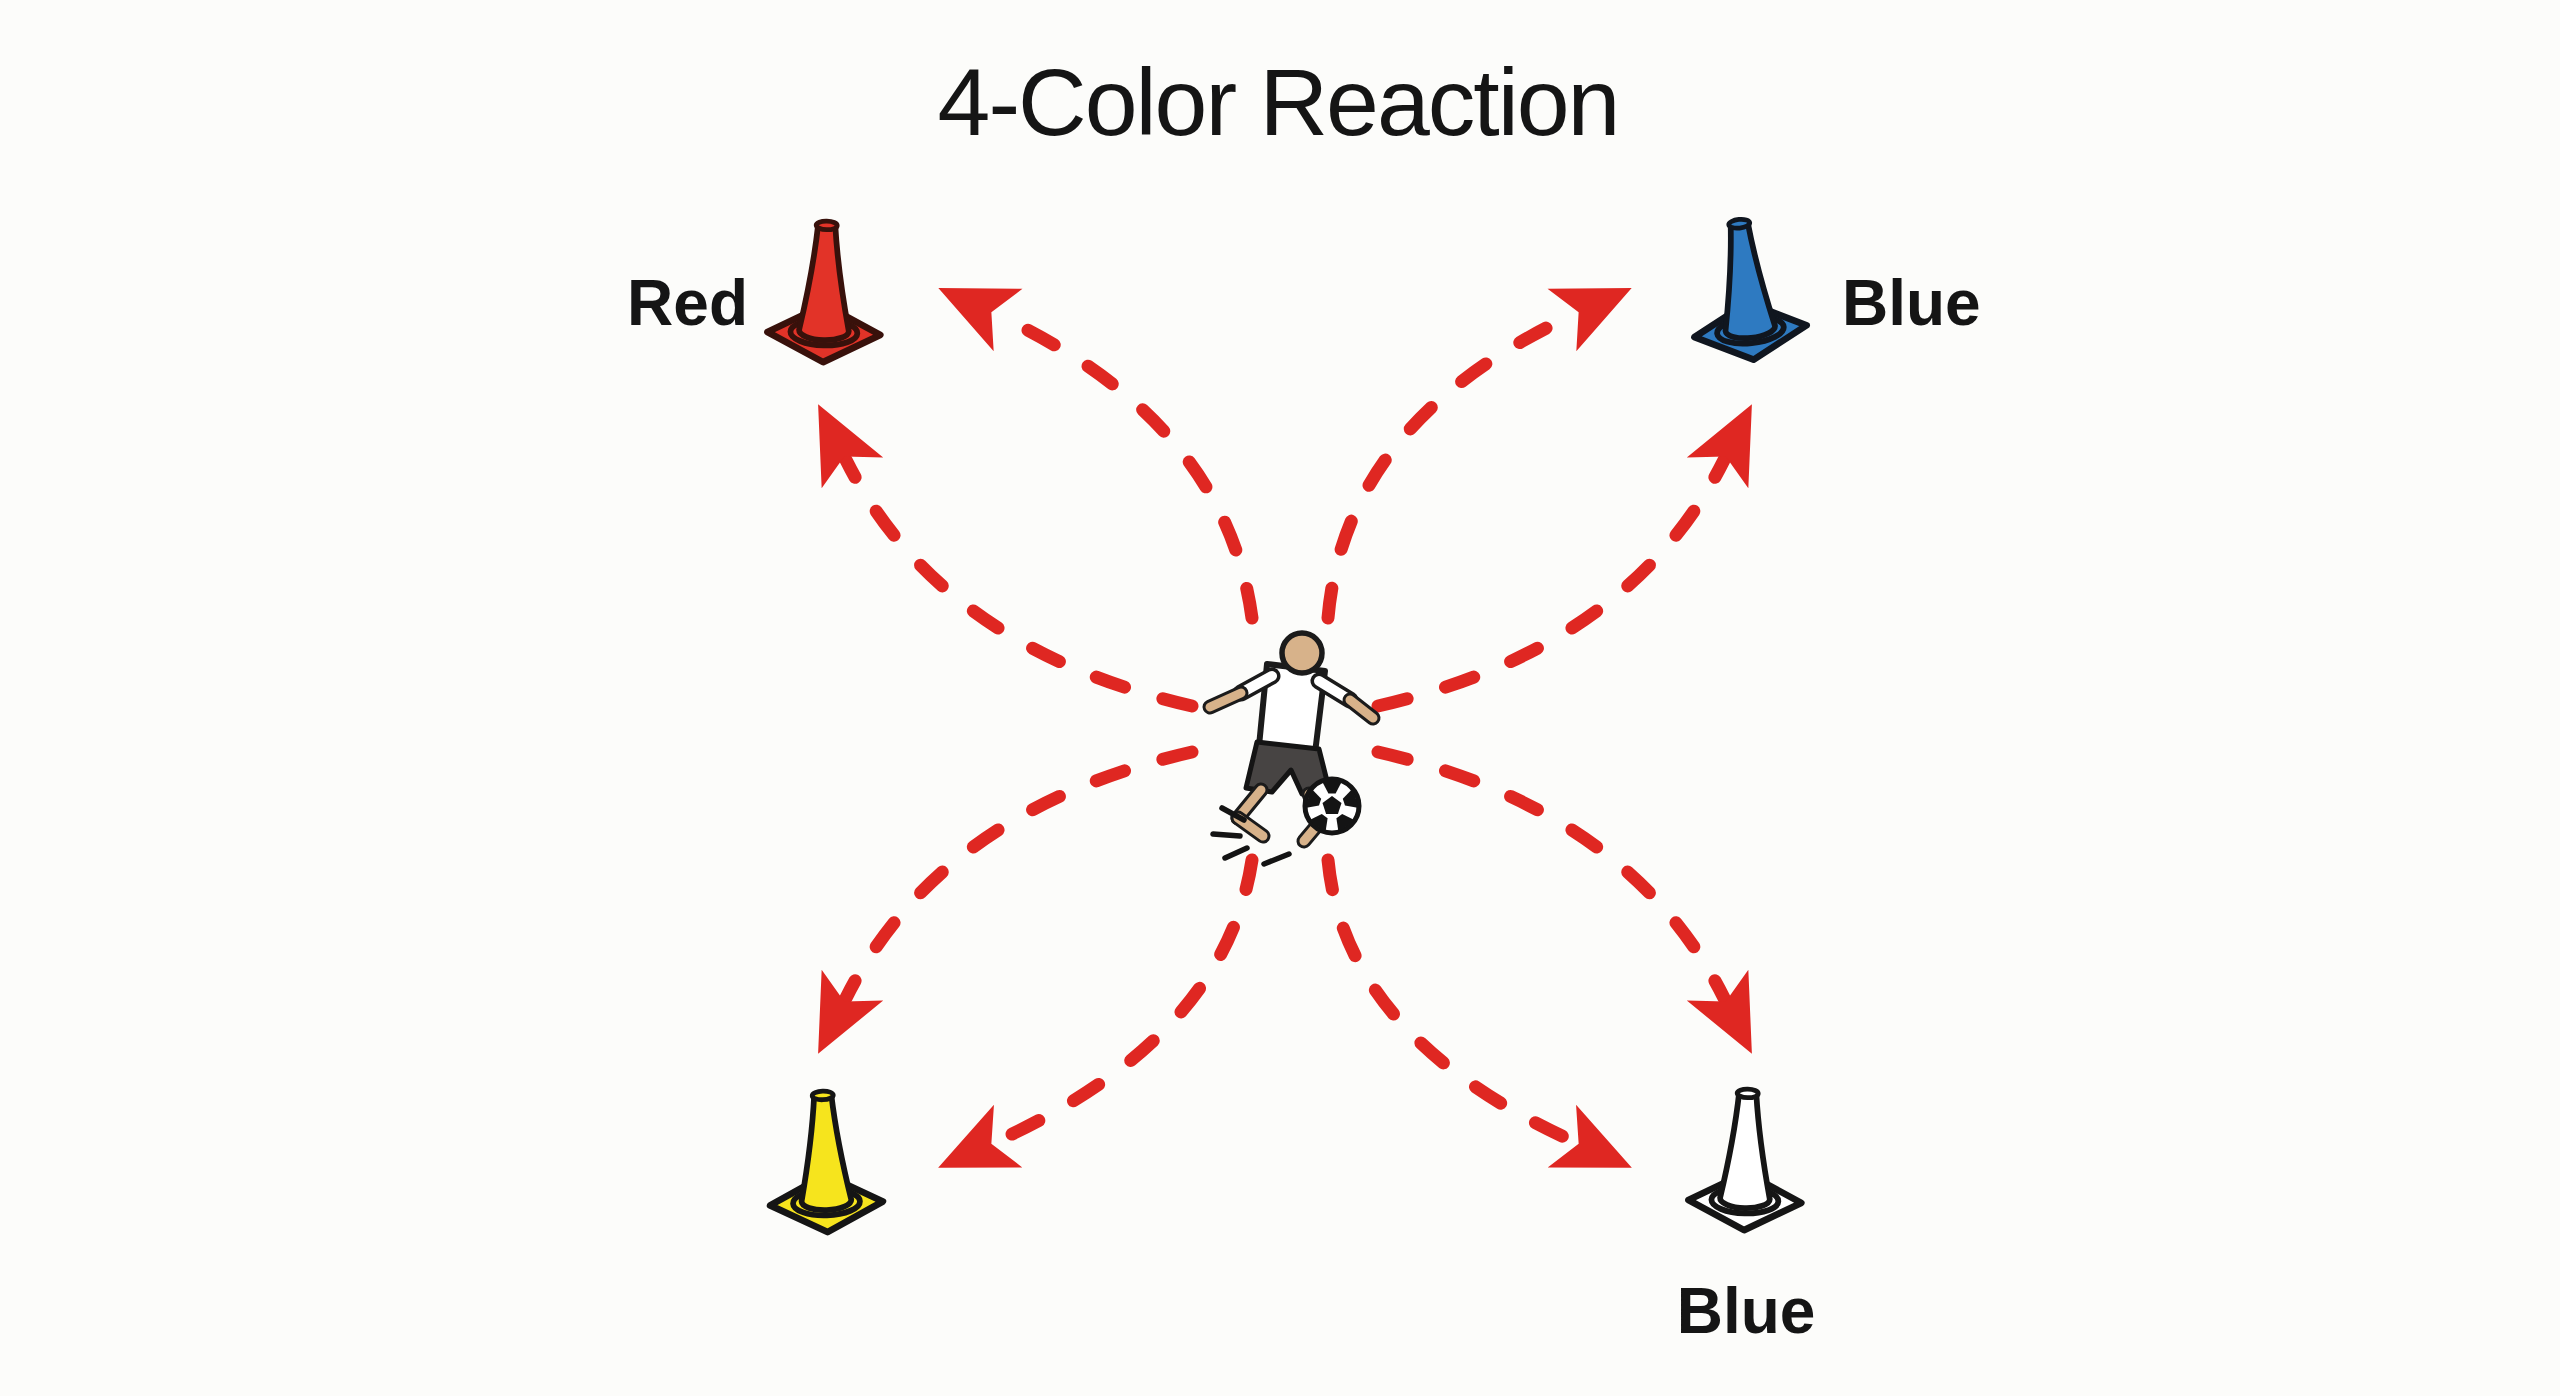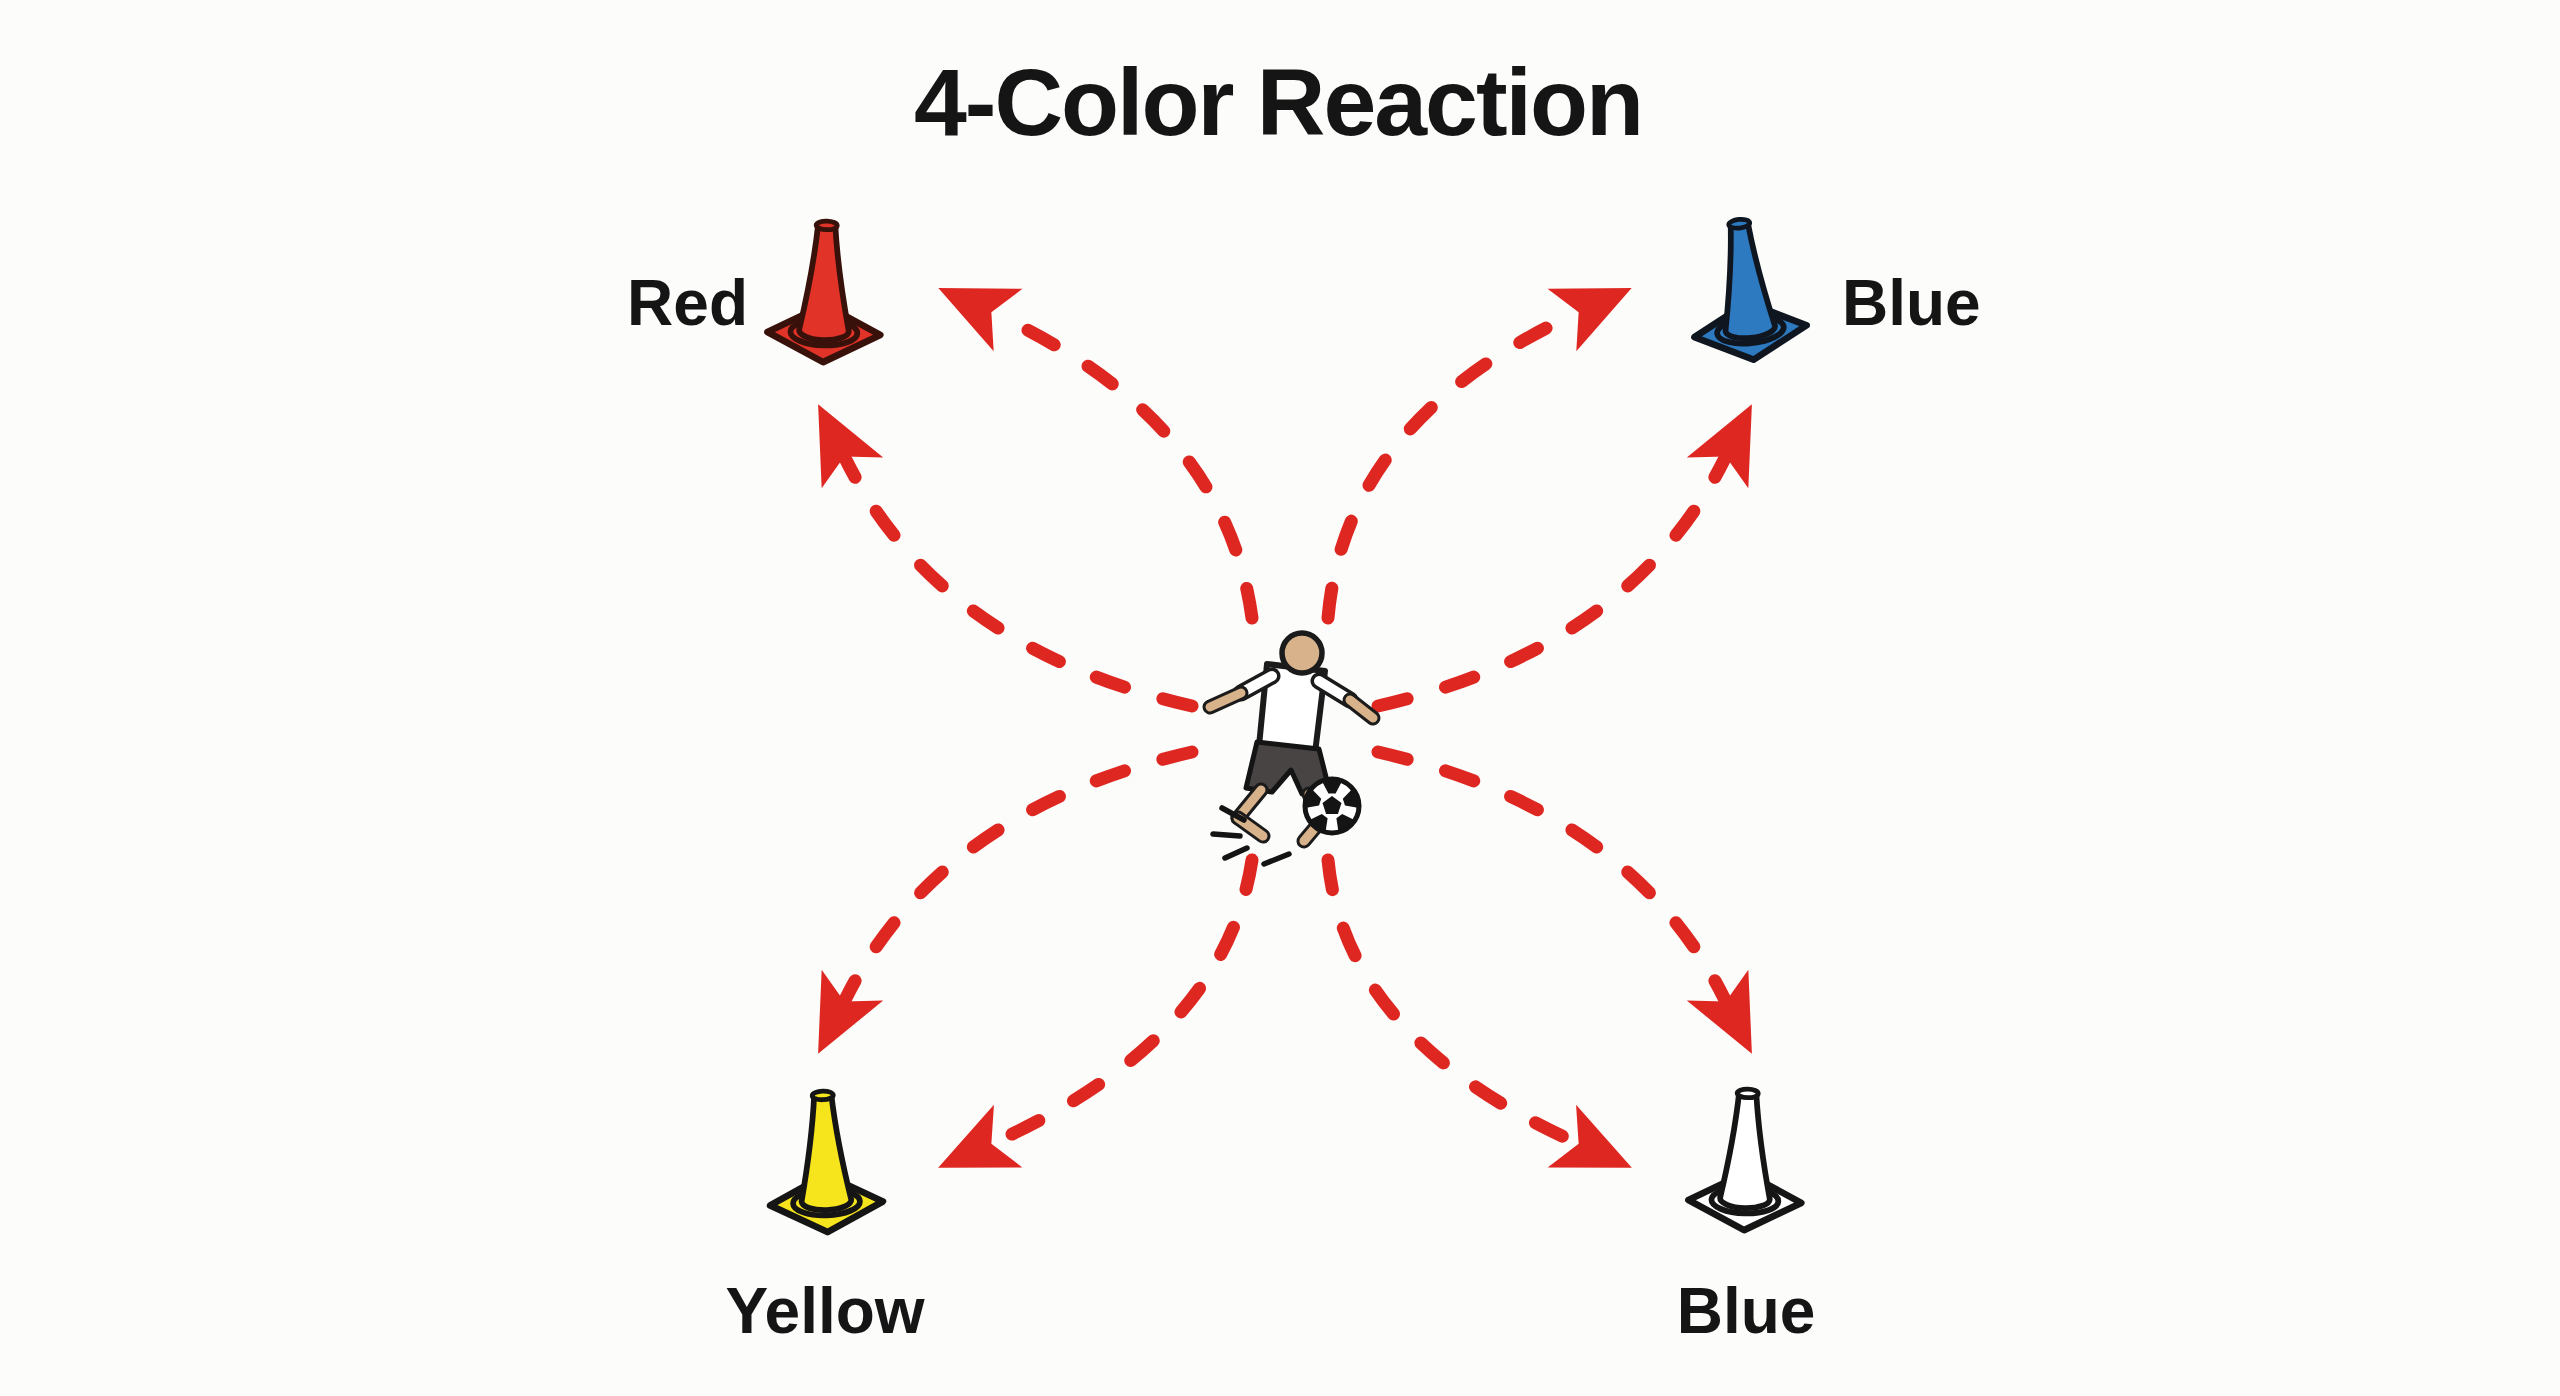--- a/index.html
+++ b/index.html
@@ -3,21 +3,21 @@
 <meta charset="utf-8">
 <style>
   html,body{margin:0;padding:0;background:#fcfcfa;}
   .stage{
     position:relative;width:2560px;height:1396px;background:#fcfcfa;
     overflow:hidden;font-family:"Liberation Sans",sans-serif;color:#161616;
   }
   .stage > svg{position:absolute;left:0;top:0;width:2560px;height:1396px;}
   .title{
     position:absolute;left:1278px;top:102px;transform:translate(-50%,-50%);
-    font-size:95px;font-weight:bold;letter-spacing:-2px;white-space:nowrap;color:#151515;
+    font-size:95px;font-weight:normal;letter-spacing:-2px;white-space:nowrap;color:#151515;
   }
   .lbl{position:absolute;font-size:64px;font-weight:bold;white-space:nowrap;color:#151515;margin-top:12px;}
   .lbl-red{left:748px;top:291px;transform:translate(-100%,-50%);}
   .lbl-blue{left:1842px;top:291px;transform:translate(0,-50%);}
   .lbl-yellow{left:825px;top:1299px;transform:translate(-50%,-50%);}
   .lbl-white{left:1746px;top:1299px;transform:translate(-50%,-50%);}
 
   
   .c-base,.c-rim,.c-body,.c-top{fill:currentColor;stroke:var(--oc,#151515);}
   .c-base{stroke-width:7px;stroke-linejoin:round;}
@@ -115,15 +115,14 @@
       <polygon fill="#141414" points="-20.7,-17.4 -26.9,1.9 -13,-0.5 -10.8,-7.3"></polygon>
       <polygon fill="#141414" points="-22.9,14.3 -6.5,26.2 -4.4,12.2 -10.2,8"></polygon>
       <polygon fill="#141414" points="6.5,26.2 22.9,14.3 10.2,8 4.4,12.2"></polygon>
       <polygon fill="#141414" points="26.9,1.9 20.7,-17.4 10.8,-7.3 13,-0.5"></polygon>
     </g>
   </svg>
 
   <div class="title">4-Color Reaction</div>
   <div class="lbl lbl-red">Red</div>
   <div class="lbl lbl-blue">Blue</div>
-  <div class="lbl lbl-yellow">Yellow</div>
   <div class="lbl lbl-white">Blue</div>
 </div>
 
 </body></html>

